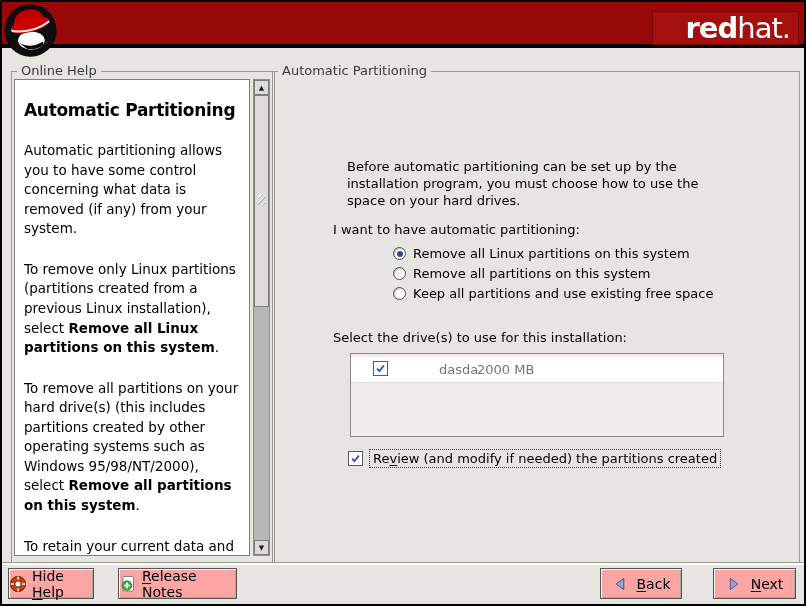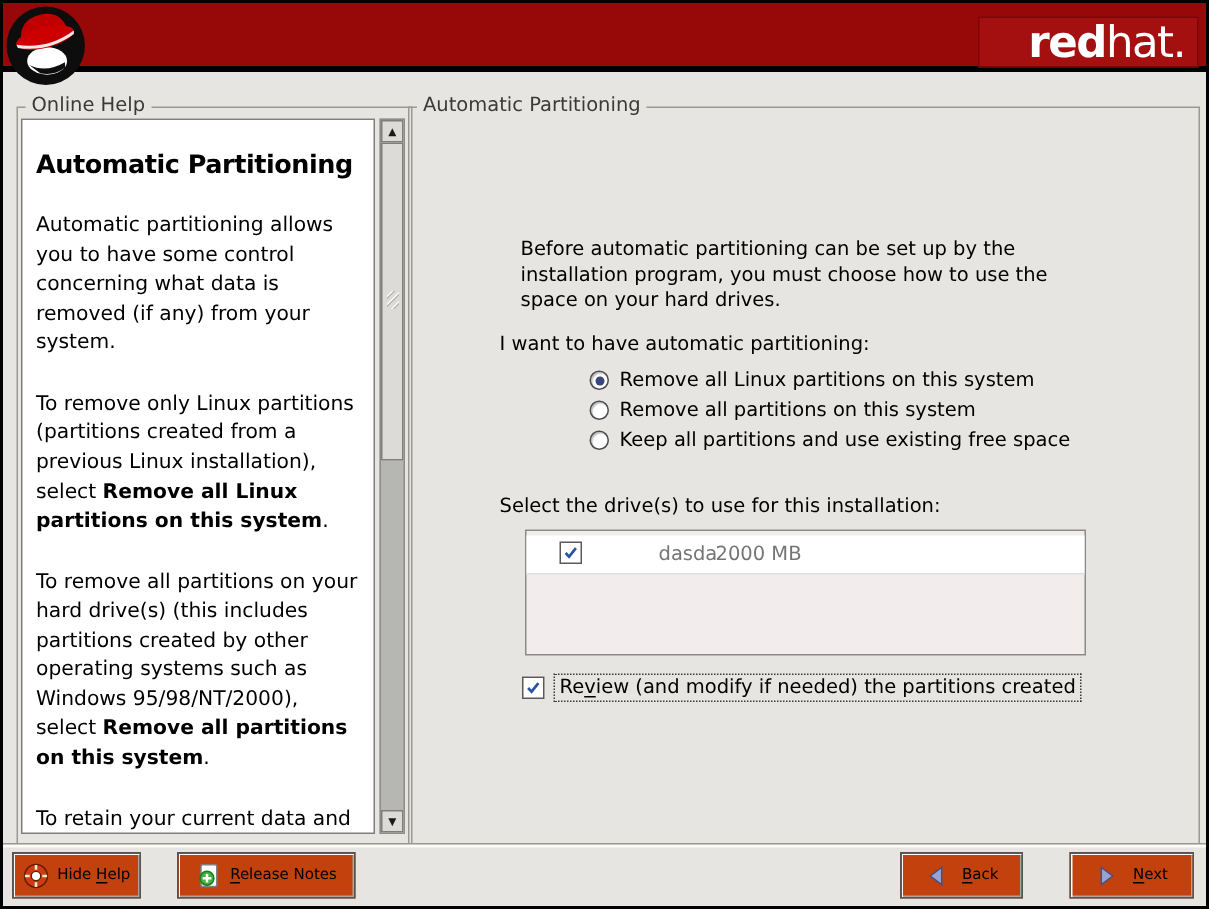--- a/index.html
+++ b/index.html
@@ -47,21 +47,21 @@
   .drive-row .cb{position:absolute;left:22px;top:4px;}
   .drive-name{position:absolute;left:76px;top:5px;font-size:13px;color:#757575;margin-left:12px;}
   .drive-size{position:absolute;left:126px;top:5px;font-size:13px;color:#757575;}
   .cb{width:15px;height:15px;background:#fff;border:1px solid #5a5a5a;box-sizing:border-box;display:flex;align-items:center;justify-content:center;}
   .review{position:absolute;left:75px;top:377px;display:flex;align-items:center;gap:6px;}
   .focus-ring{border:1px dotted #3a3a3a;padding:1px 3px;font-size:13px;color:#000;white-space:nowrap;}
   .mn{text-decoration:underline;text-underline-offset:2px;}
 
   
   .footer-sep{position:absolute;left:2px;top:562px;width:802px;height:2px;border-top:1px solid #98988f;background:#fbfbf8;}
-  .btn{position:absolute;top:568px;height:31px;background:#c2410c;border:1px solid #57554f;box-shadow:inset 1px 1px 0 #fdfdfb,inset -1px -1px 0 #a7a6a1;box-sizing:border-box;display:flex;align-items:center;justify-content:center;gap:9px;font-size:10px;color:#000;cursor:default;}
+  .btn{position:absolute;top:568px;height:31px;background:#fca5a5;border:1px solid #57554f;box-shadow:inset 1px 1px 0 #fdfdfb,inset -1px -1px 0 #a7a6a1;box-sizing:border-box;display:flex;align-items:center;justify-content:center;gap:9px;font-size:14px;color:#000;cursor:default;}
   .btn-hide-help{left:8px;width:86px;gap:5px;}
   .btn-release{left:118px;width:119px;gap:5px;}
   .btn-back{left:600px;width:82px;}
   .btn-next{left:713px;width:83px;}
   .icon{display:inline-flex;flex:0 0 auto;}
 </style>
 </head>
 <body>
 
 <div class="window">

